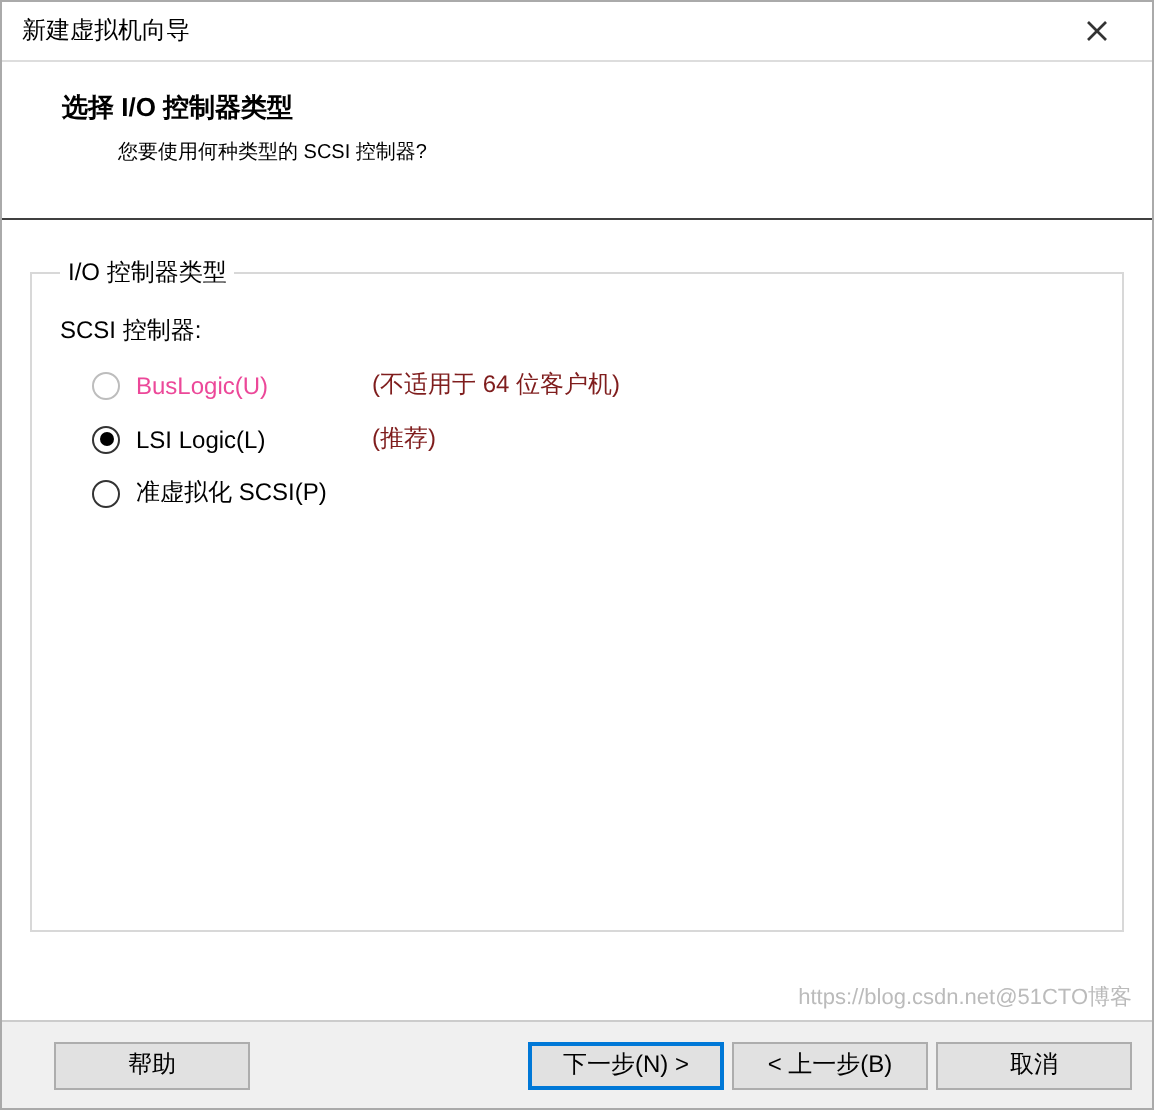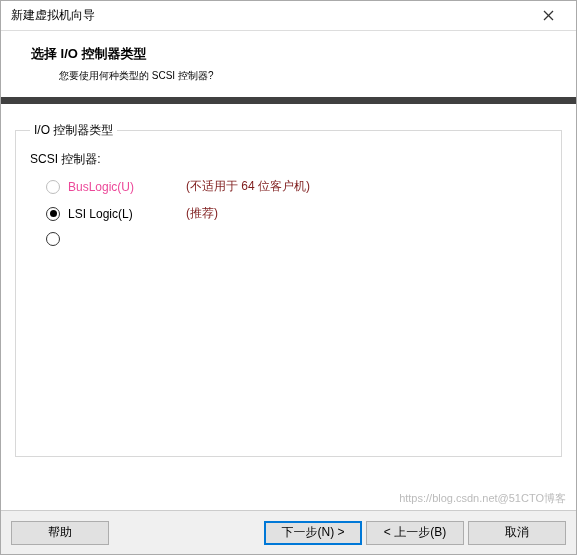--- a/index.html
+++ b/index.html
@@ -27,22 +27,22 @@
       width: 40px;
       height: 26px;
       display: flex;
       align-items: center;
       justify-content: center;
       font-size: 14px;
       color: #333;
       cursor: pointer;
     }
     .header {
-      padding: 14px 20px 2px 30px;
-      border-bottom: 7px solid #404040;
+      padding: 14px 20px 14px 30px;
+      border-bottom: 1px solid #404040;
     }
     .header .main-title {
       font-weight: bold;
       font-size: 13px;
     }
     .header .subtitle {
       margin: 6px 0 12px 28px;
       font-size: 10px;
     }
     .content {
@@ -101,21 +101,21 @@
       border: 1px solid #adadad;
       font-family: inherit;
       font-size: 12px;
       cursor: pointer;
       padding: 0 10px;
     }
     .btn.default {
       border: 1px solid #0078d7;
       box-shadow: inset 0 0 0 1px #0078d7;
     }
-    .btn.help { margin-left: 0; }
+    .btn.help { margin-left: 16px; }
     .watermark {
       position: absolute;
       right: 10px; bottom: 48px;
       font-size: 11px;
       color: #bbb;
       pointer-events: none;
     }
   </style>
 </head>
 <body>
@@ -150,20 +150,21 @@
       <span class="radio">
           <span class="dot"></span>
         </span>
       <span class="opt-label">LSI Logic(L)</span>
       <span class="opt-note">(推荐)</span>
     </div>
 
 
     <div class="radio-row">
       <span class="radio"></span>
+      <span class="opt-label">准虚拟化 SCSI(P)</span>
       <span class="opt-note"></span>
     </div>
   </fieldset>
 </div>
 
 <div class="watermark">https://blog.csdn.net@51CTO博客</div>
 
 <div class="footer">
   <button class="btn help">帮助</button>
   <span class="spacer"></span>

